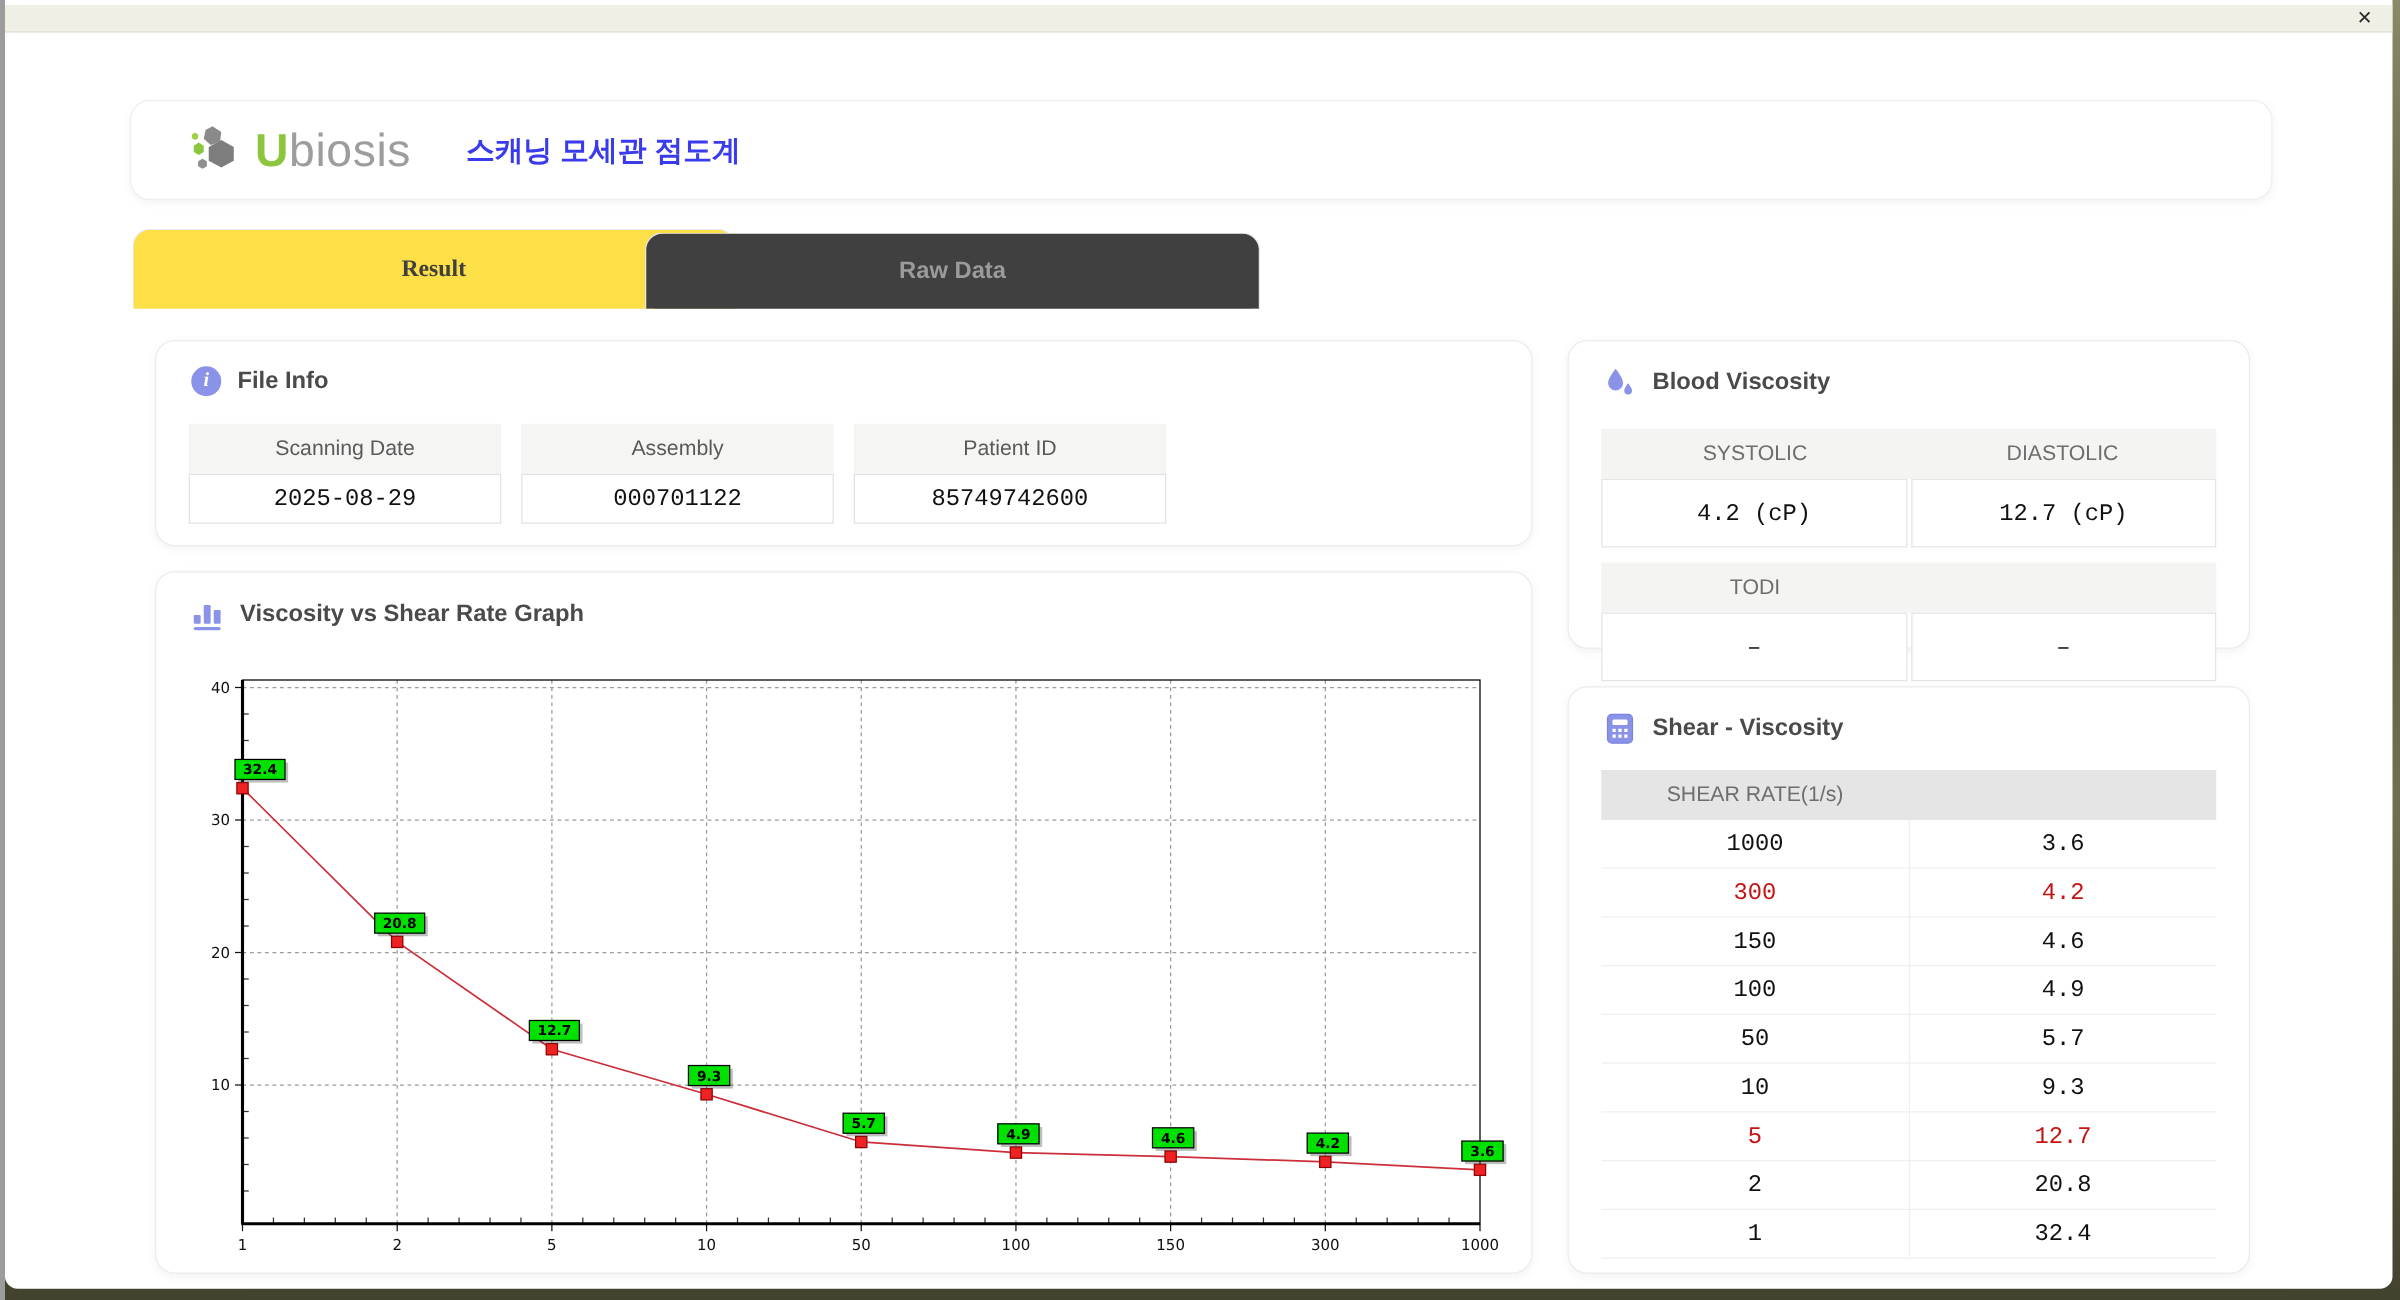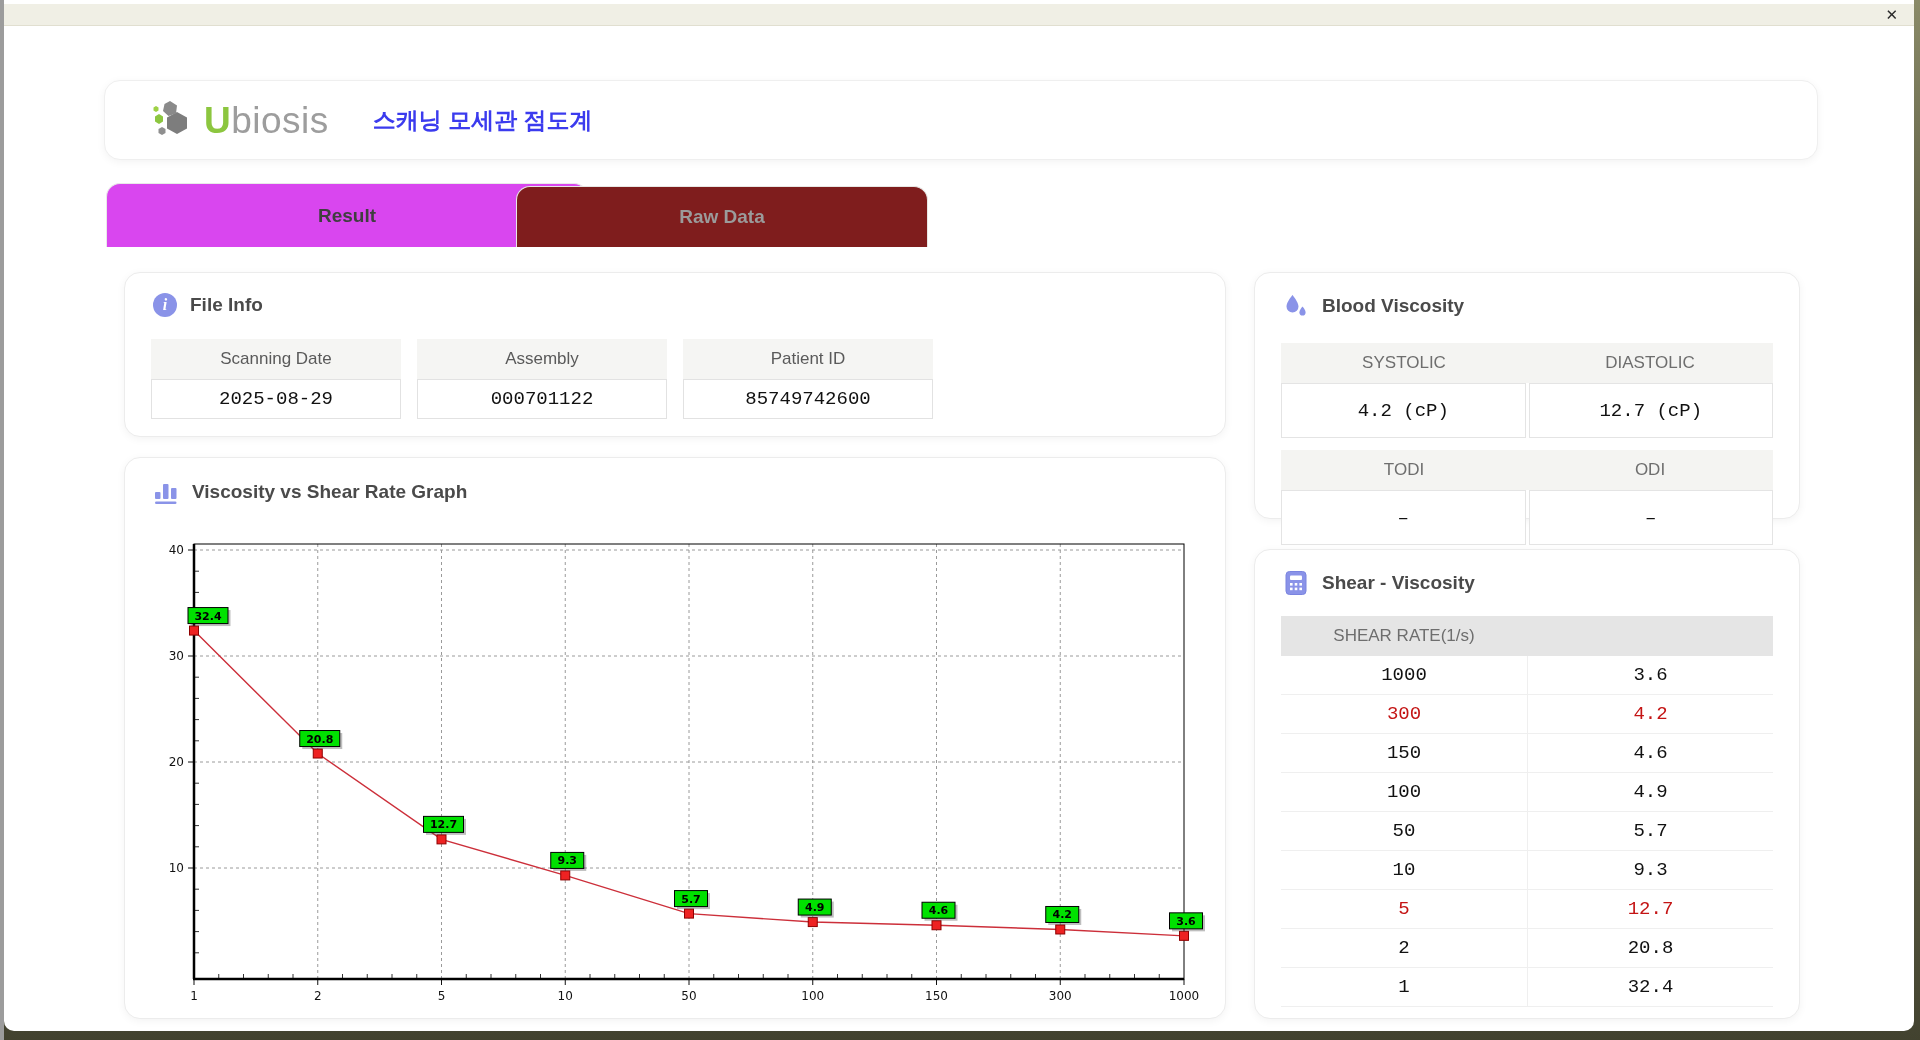--- a/index.html
+++ b/index.html
@@ -12,22 +12,22 @@
 
   .header-card{position:absolute;left:100px;top:80px;width:1714px;height:80px;border:1px solid #efefef;border-radius:16px;
     box-shadow:0 2px 8px rgba(0,0,0,.05);display:flex;align-items:center;padding-left:46px;box-sizing:border-box;background:#fff;}
   .logo{display:flex;align-items:center;gap:7px;}
   .brand-text{font-size:37px;letter-spacing:.5px;line-height:1;}
   .brand-u{color:#8cc63f;font-weight:600;}
   .brand-rest{color:#9d9d9d;font-weight:400;}
   .app-title{margin-left:44px;font-size:23px;font-weight:700;color:#3b3bee;}
 
   .tab{position:absolute;display:flex;align-items:center;justify-content:center;font-size:19px;font-weight:700;border-radius:14px 14px 0 0;box-sizing:border-box;cursor:pointer;}
-  .tab-result{left:102px;top:183px;width:482px;height:64px;background:#d946ef;border:1px solid #e9e9e9;border-bottom:none;color:#3f3f3f;}
-  .tab-raw{left:512px;top:186px;width:412px;height:61px;background:#7f1d1d;border:1px solid #e7e7e4;border-bottom:none;color:#9b9b9b;}
+  .tab-result{left:102px;top:183px;width:482px;height:64px;background:#fde047;border:1px solid #e9e9e9;border-bottom:none;color:#3f3f3f;font-family:Liberation Serif, serif;}
+  .tab-raw{left:512px;top:186px;width:492px;height:61px;background:#404040;border:1px solid #e7e7e4;border-bottom:none;color:#9b9b9b;}
 
   .panel{position:absolute;background:#fff;border:1px solid #ececec;border-radius:16px;box-shadow:0 2px 8px rgba(0,0,0,.05);box-sizing:border-box;}
   .panel-head{display:flex;align-items:center;gap:13px;padding:20px 28px 0 28px;}
   .panel-title{font-size:19px;font-weight:700;color:#4a4a4a;}
 
   .p-file{left:120px;top:272px;width:1102px;height:165px;}
   .fields{position:absolute;left:26px;right:26px;top:66px;display:grid;grid-template-columns:repeat(4,1fr);gap:16px;}
   .field-label{height:40px;line-height:40px;text-align:center;background:#f5f5f3;color:#5a5a5a;font-size:17px;}
   .field-value{height:38px;line-height:38px;text-align:center;border:1px solid #e2e2e2;background:#fff;color:#111;
     font-family:"Liberation Mono", monospace;font-size:19px;}
@@ -256,21 +256,20 @@
           <div class="bv-labels">
             <div>SYSTOLIC</div>
             <div>DIASTOLIC</div>
           </div>
           <div class="bv-values">
             <div>4.2 (cP)</div>
             <div>12.7 (cP)</div>
           </div>
           <div class="bv-labels">
             <div>TODI</div>
-            <div>ODI</div>
           </div>
           <div class="bv-values">
             <div>–</div>
             <div>–</div>
           </div>
         </div>
     </section>
 
     <section class="panel p-shear">
       <div class="panel-head">

